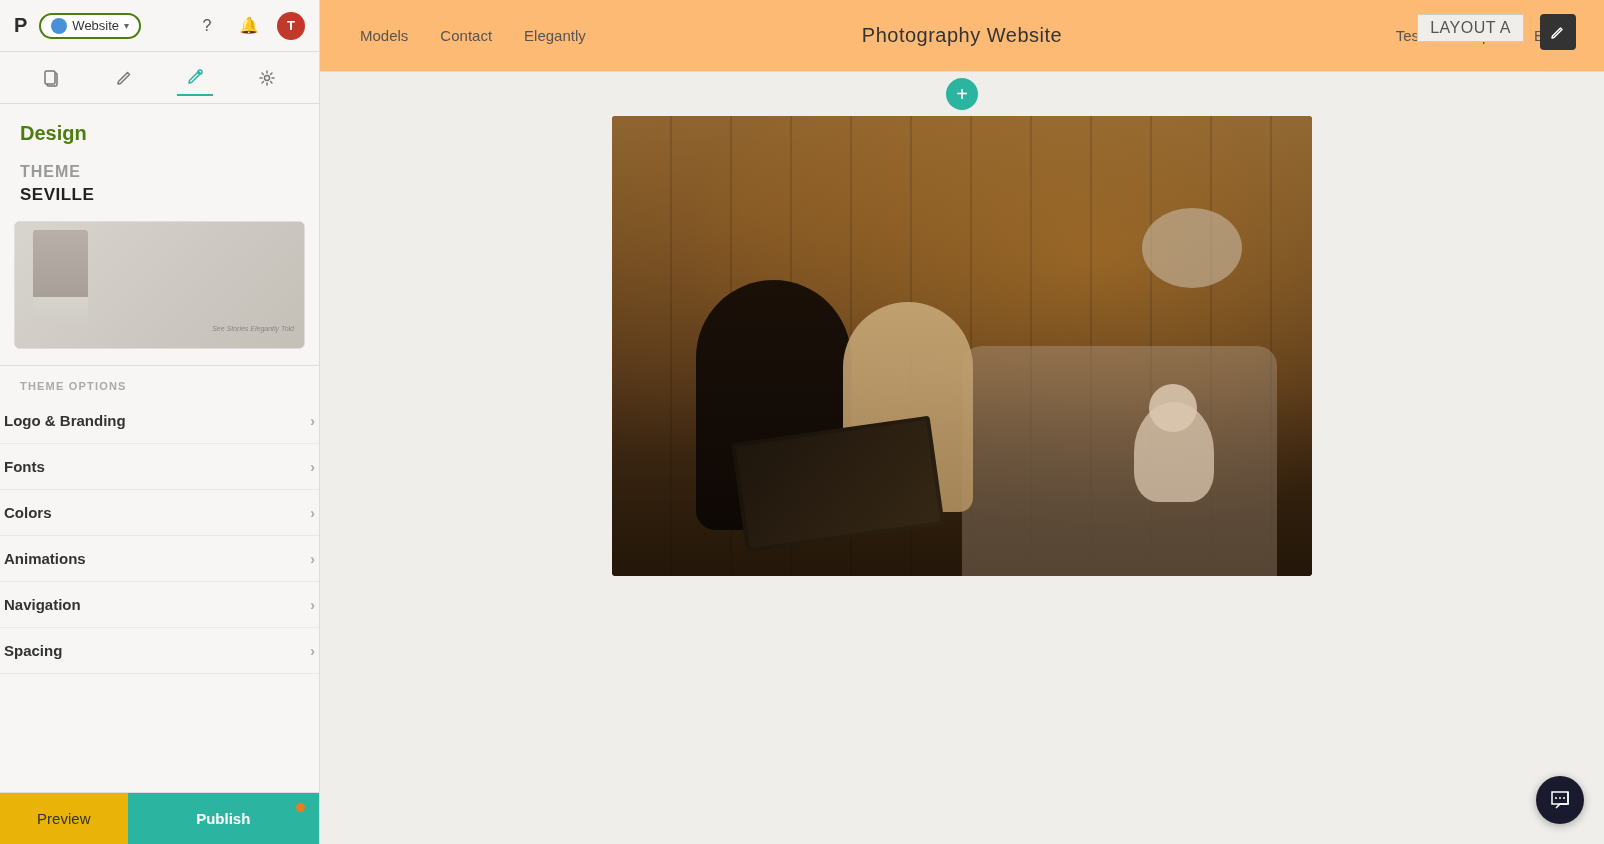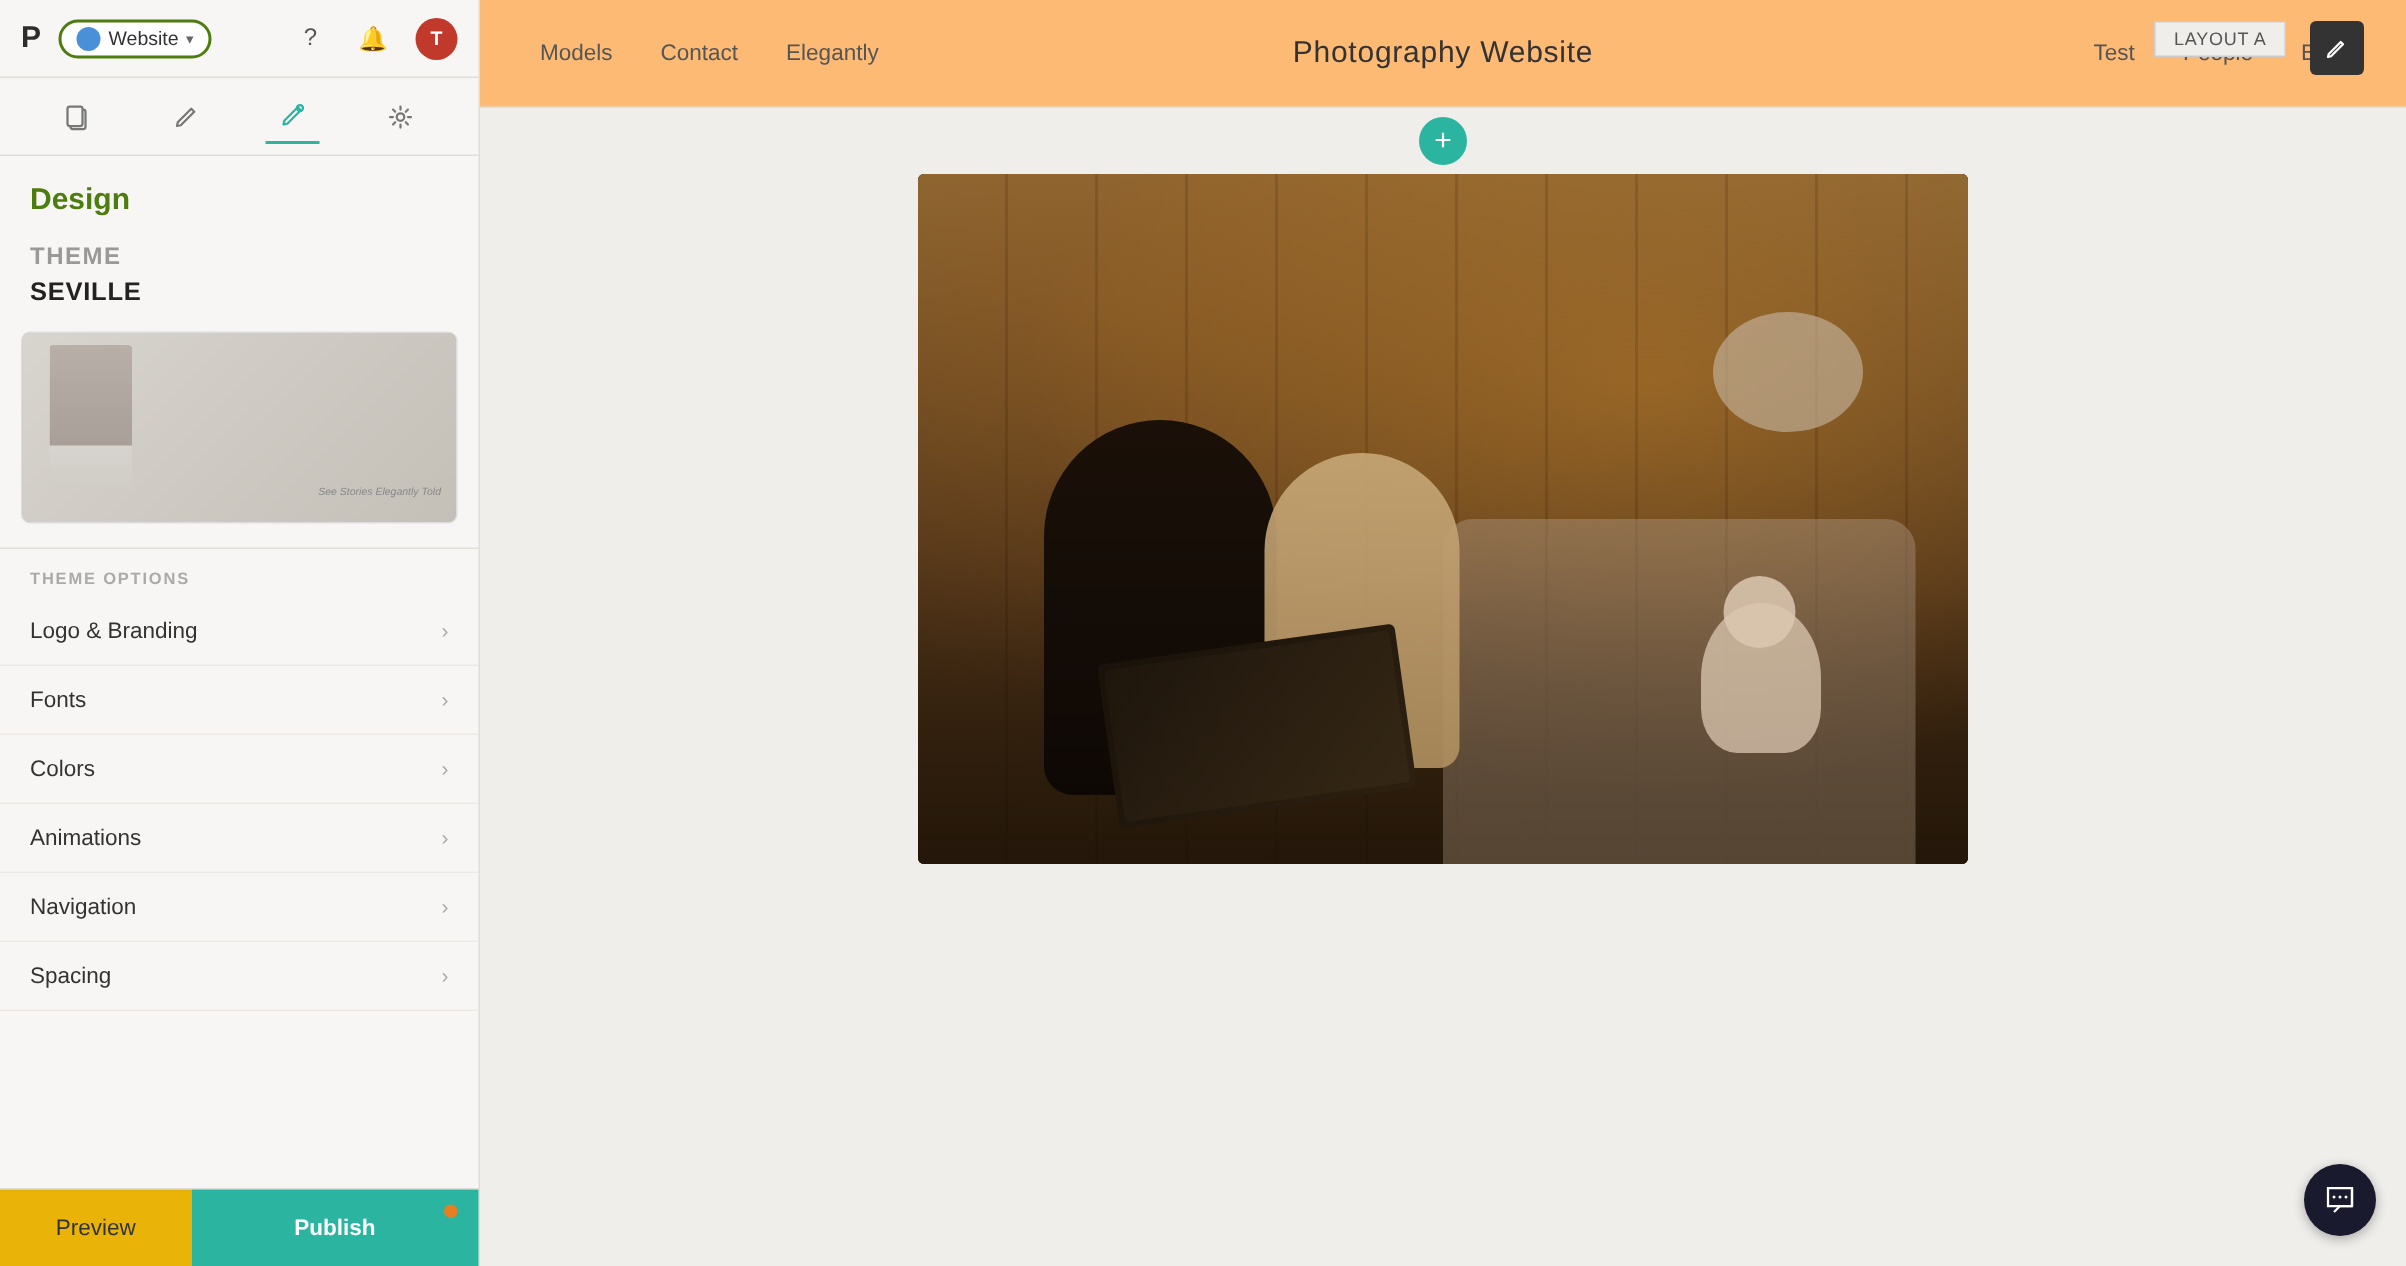--- a/index.html
+++ b/index.html
@@ -166,27 +166,28 @@
       color: #aaa;
       letter-spacing: 1.2px;
       font-weight: 600;
       text-transform: uppercase;
     }
     .options-list {
       list-style: none;
     }
     .option-item {
       display: flex;
-      align-items: flex-start;
+      align-items: flex-end;
       justify-content: space-between;
-      padding: 14px 20px;
+      padding: 14px 4px;
       cursor: pointer;
       border-bottom: 1px solid #ece9e5;
       font-size: 15px;
       color: #333;
+      font-weight: bold;
     }
     .option-item .chevron-right {
       color: #aaa;
       font-size: 14px;
     }
 
     
     .sidebar-footer {
       display: flex;
       height: 52px;
@@ -266,21 +267,21 @@
 
     
     .layout-badge {
       position: absolute;
       top: 14px;
       right: 80px;
       background: #f0eeeb;
       border: 1px solid #ccc;
       border-radius: 0;
       padding: 4px 12px;
-      font-size: 12px;
+      font-size: 16px;
       color: #555;
       letter-spacing: 0.5px;
       font-weight: 500;
     }
     .edit-icon-btn {
       position: absolute;
       top: 14px;
       right: 28px;
       width: 36px; height: 36px;
       background: #333;

